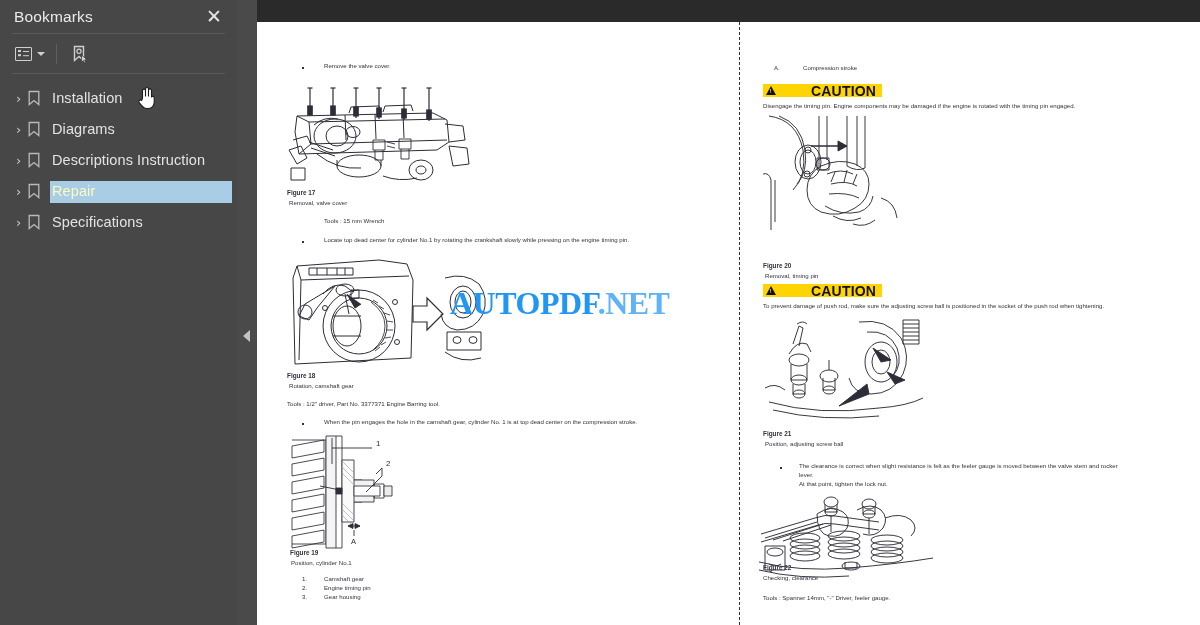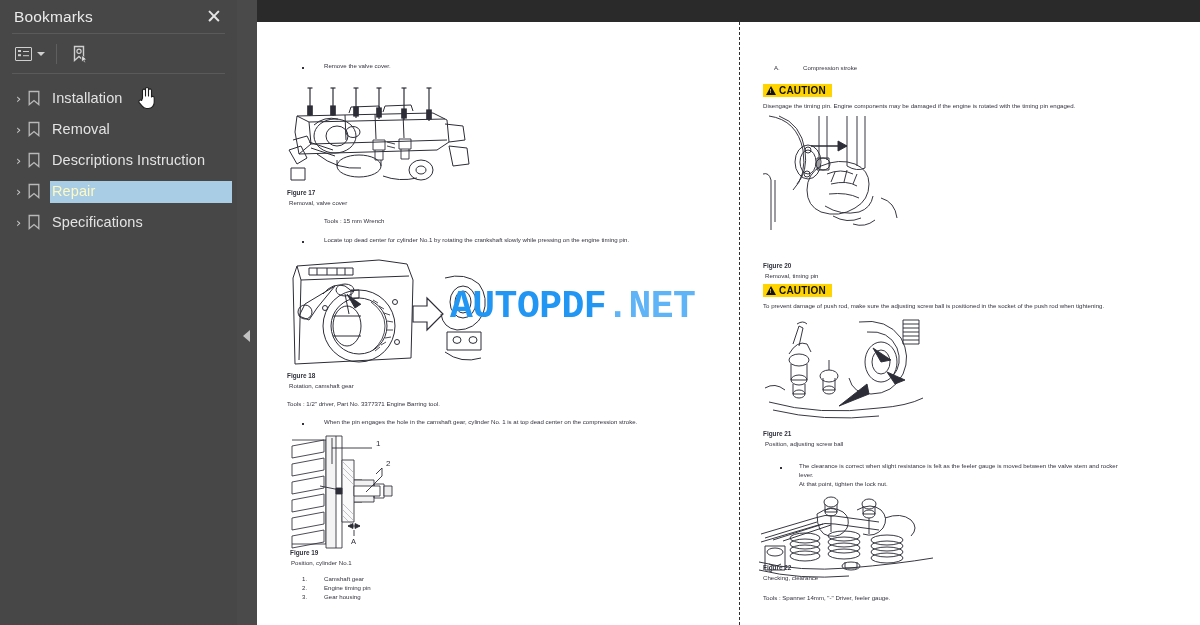--- a/index.html
+++ b/index.html
@@ -204,38 +204,39 @@
   .caution .tri::after {
     content: "!";
     position: absolute;
     left: -1.6px; top: 1.6px;
     font-size: 6px; font-weight: bold;
     color: #ffd400;
     font-family: "Liberation Sans", sans-serif;
     line-height: 7px;
   }
   .caution .ctext {
-    font-size: 10px; font-weight: bold;
+    font-size: 14px; font-weight: bold;
     color: #111;
     letter-spacing: .2px;
     font-family: "Liberation Sans", sans-serif;
+    margin-left: 32px;
   }
 
   
   .fig { position: absolute; }
   .fig svg { display: block; }
 
   
   #watermark {
     position: absolute;
     left: 193px; top: 263px;
-    font-size: 38px;
+    font-size: 32px;
     font-weight: bold;
     letter-spacing: -0.5px;
-    font-family: Liberation Mono, monospace;
+    font-family: Liberation Serif, serif;
     pointer-events: none;
     white-space: pre;
   }
   #wm-a { color: #2196f3; }
   #wm-b { color: #5eb4f7; }
 </style>
 </head>
 <body>
 
 <div id="app">
@@ -276,21 +277,21 @@
         <span class="bm-label">Installation</span>
       </div>
 
       <div class="bm-row">
         <span class="expander">›</span>
         <span class="bm-flag">
           <svg width="14" height="16" viewBox="0 0 14 16">
               <path d="M2.2 1.5 H11.8 V14.6 L7 10.6 L2.2 14.6 Z" fill="none" stroke="#b9b9b9" stroke-width="1.3"></path>
             </svg>
         </span>
-        <span class="bm-label">Removal</span>
+        <span class="bm-label">Diagrams</span>
       </div>
 
       <div class="bm-row">
         <span class="expander">›</span>
         <span class="bm-flag">
           <svg width="14" height="16" viewBox="0 0 14 16">
               <path d="M2.2 1.5 H11.8 V14.6 L7 10.6 L2.2 14.6 Z" fill="none" stroke="#b9b9b9" stroke-width="1.3"></path>
             </svg>
         </span>
         <span class="bm-label">Descriptions Instruction</span>

